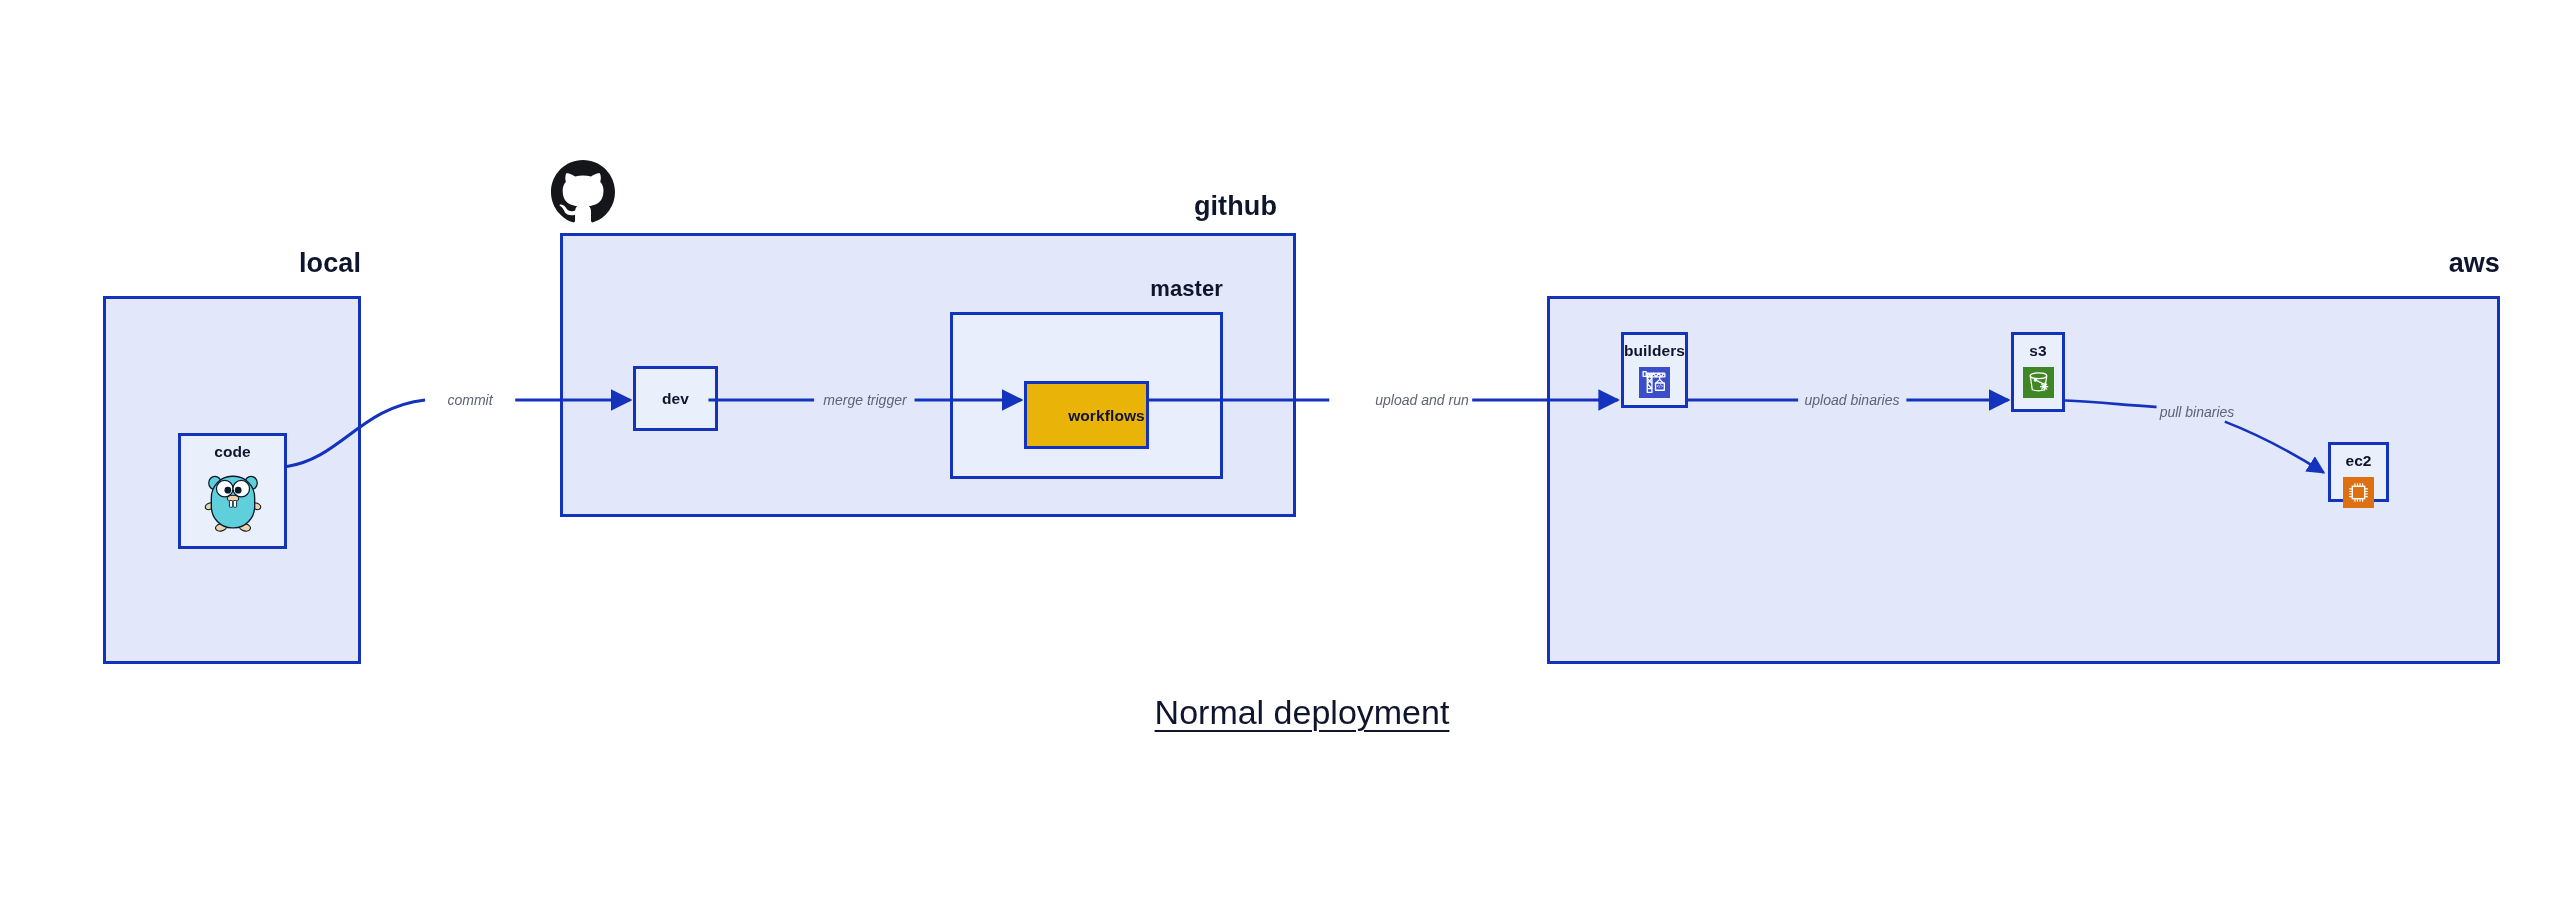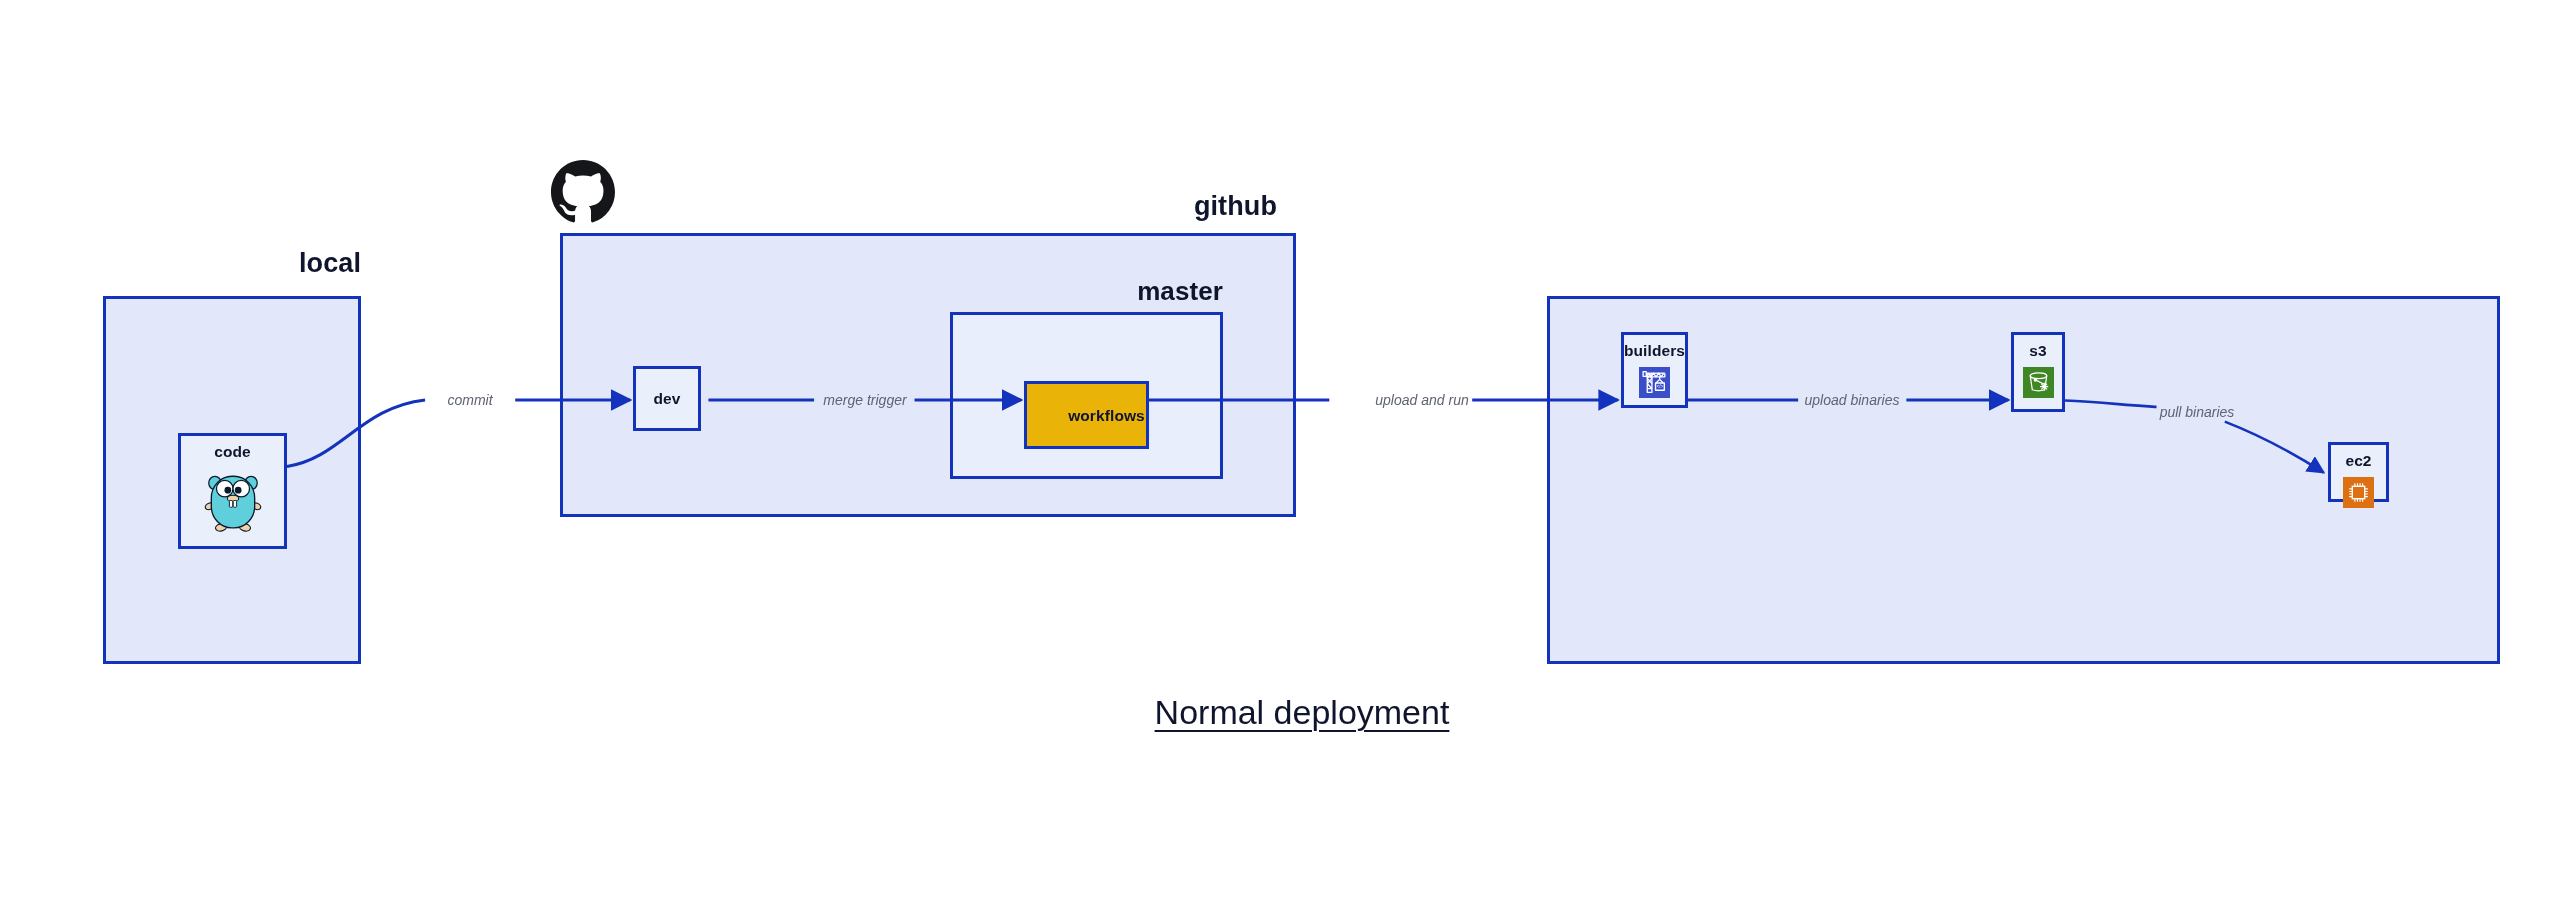--- a/index.html
+++ b/index.html
@@ -143,31 +143,32 @@
 
         <rect x="49" y="63" width="6.5" height="13" rx="1.6" fill="#ffffff" stroke="#0b1a2b" stroke-width="1.8"></rect>
         <rect x="56.5" y="63" width="6.5" height="13" rx="1.6" fill="#ffffff" stroke="#0b1a2b" stroke-width="1.8"></rect>
       </svg>
     </span>
   </div>
 
   <div class="group-label" style="left:1092px; top:191px; width:185px;">github</div>
   <div class="group" style="left:560px; top:233px; width:736px; height:284px;"></div>
 
-  <div class="node" style="left:633px; top:366px; width:68px; height:65px;align-items:center;">
+  <div class="node" style="left:633px; top:366px; width:85px; height:65px;align-items:center;">
     <span class="node-label" style="margin-top:20.6px;">dev</span>
   </div>
 
-  <div class="group-label" style="left:950px; top:276px; width:273px; font-size:26px;">master</div>
+  <div class="group-label" style="left:950px; top:276px; width:273px; font-size:22px;">master</div>
   <div class="subgroup" style="left:950px; top:312px; width:273px; height:167px;"></div>
 
   <div class="node white" style="left:1024px; top:381px; width:125px; height:68px;">
     <span class="node-label" style="margin-top:23px;">workflows</span>
   </div>
 
+  <div class="group-label" style="left:1547px; top:248px; width:953px;">aws</div>
   <div class="group" style="left:1547px; top:296px; width:953px; height:368px;"></div>
 
   <div class="node" style="left:1621px; top:332px; width:67px; height:76px;">
     <span class="node-label">builders</span>
     <span class="node-icon">
       <svg width="31" height="31" viewBox="0 0 60 60">
         <rect width="60" height="60" fill="#3b4ec9"></rect>
         <g fill="none" stroke="#ffffff" stroke-width="2.6" stroke-linejoin="round">
 
           <rect x="8" y="9" width="6" height="9"></rect>

